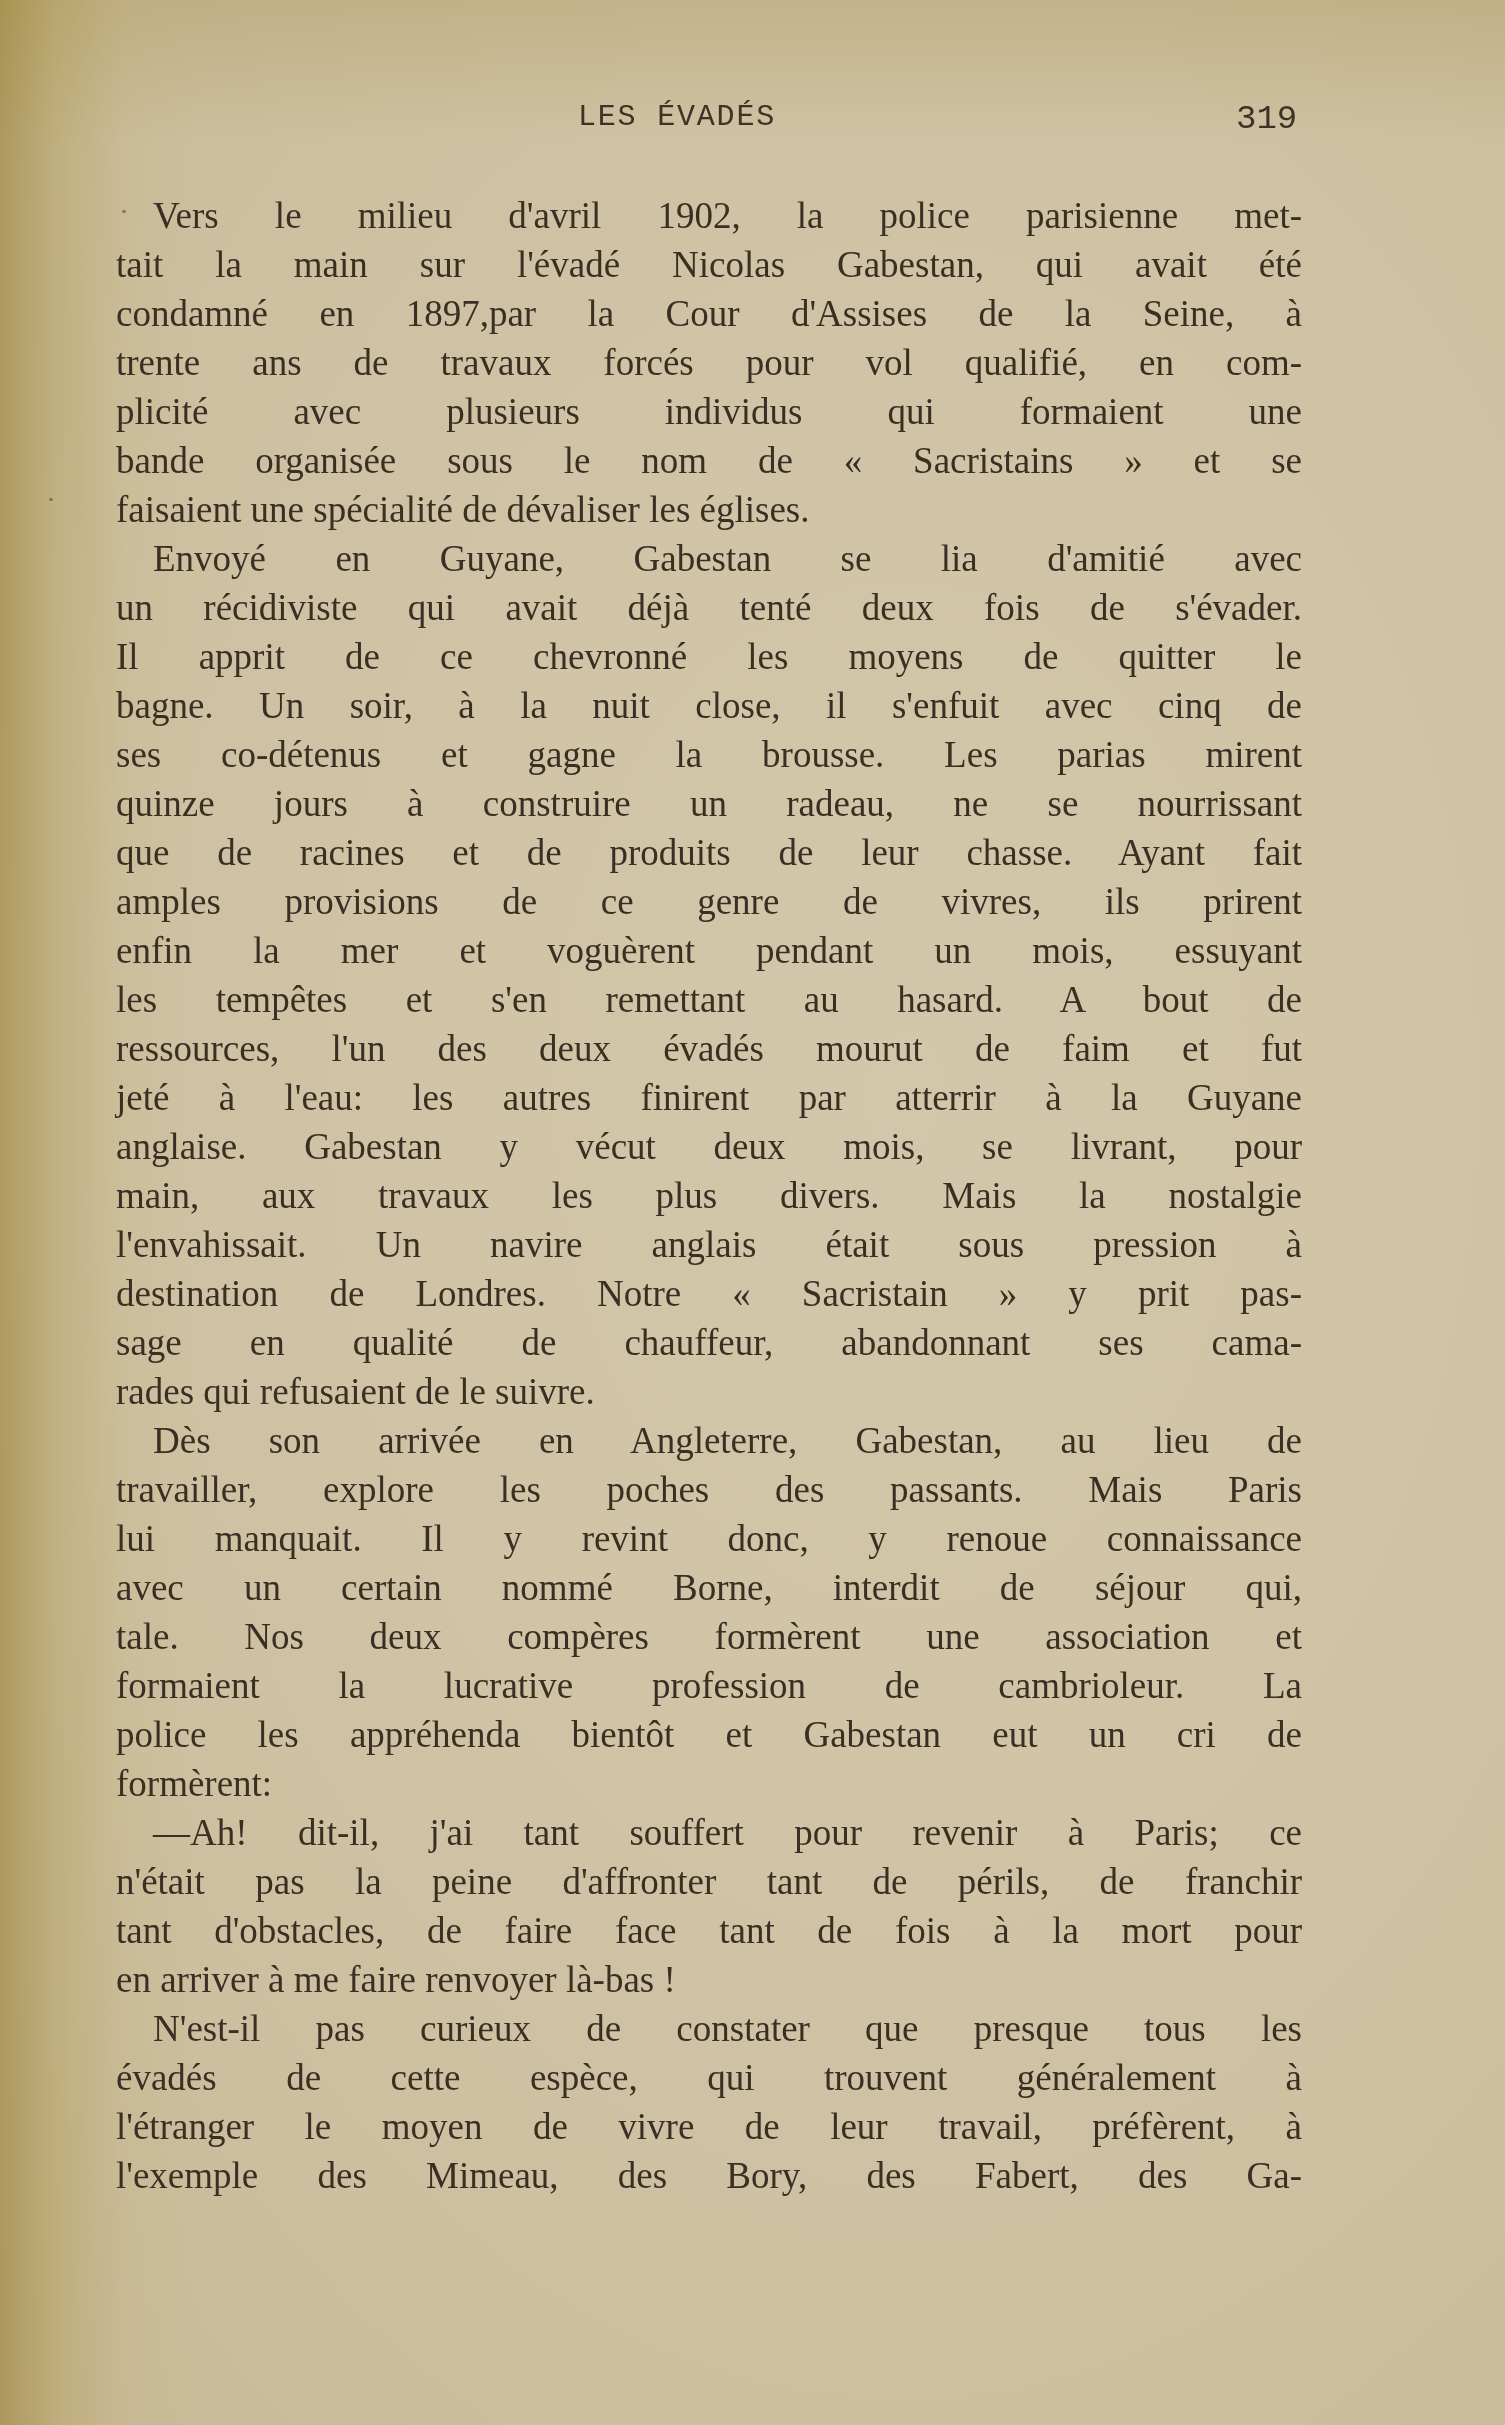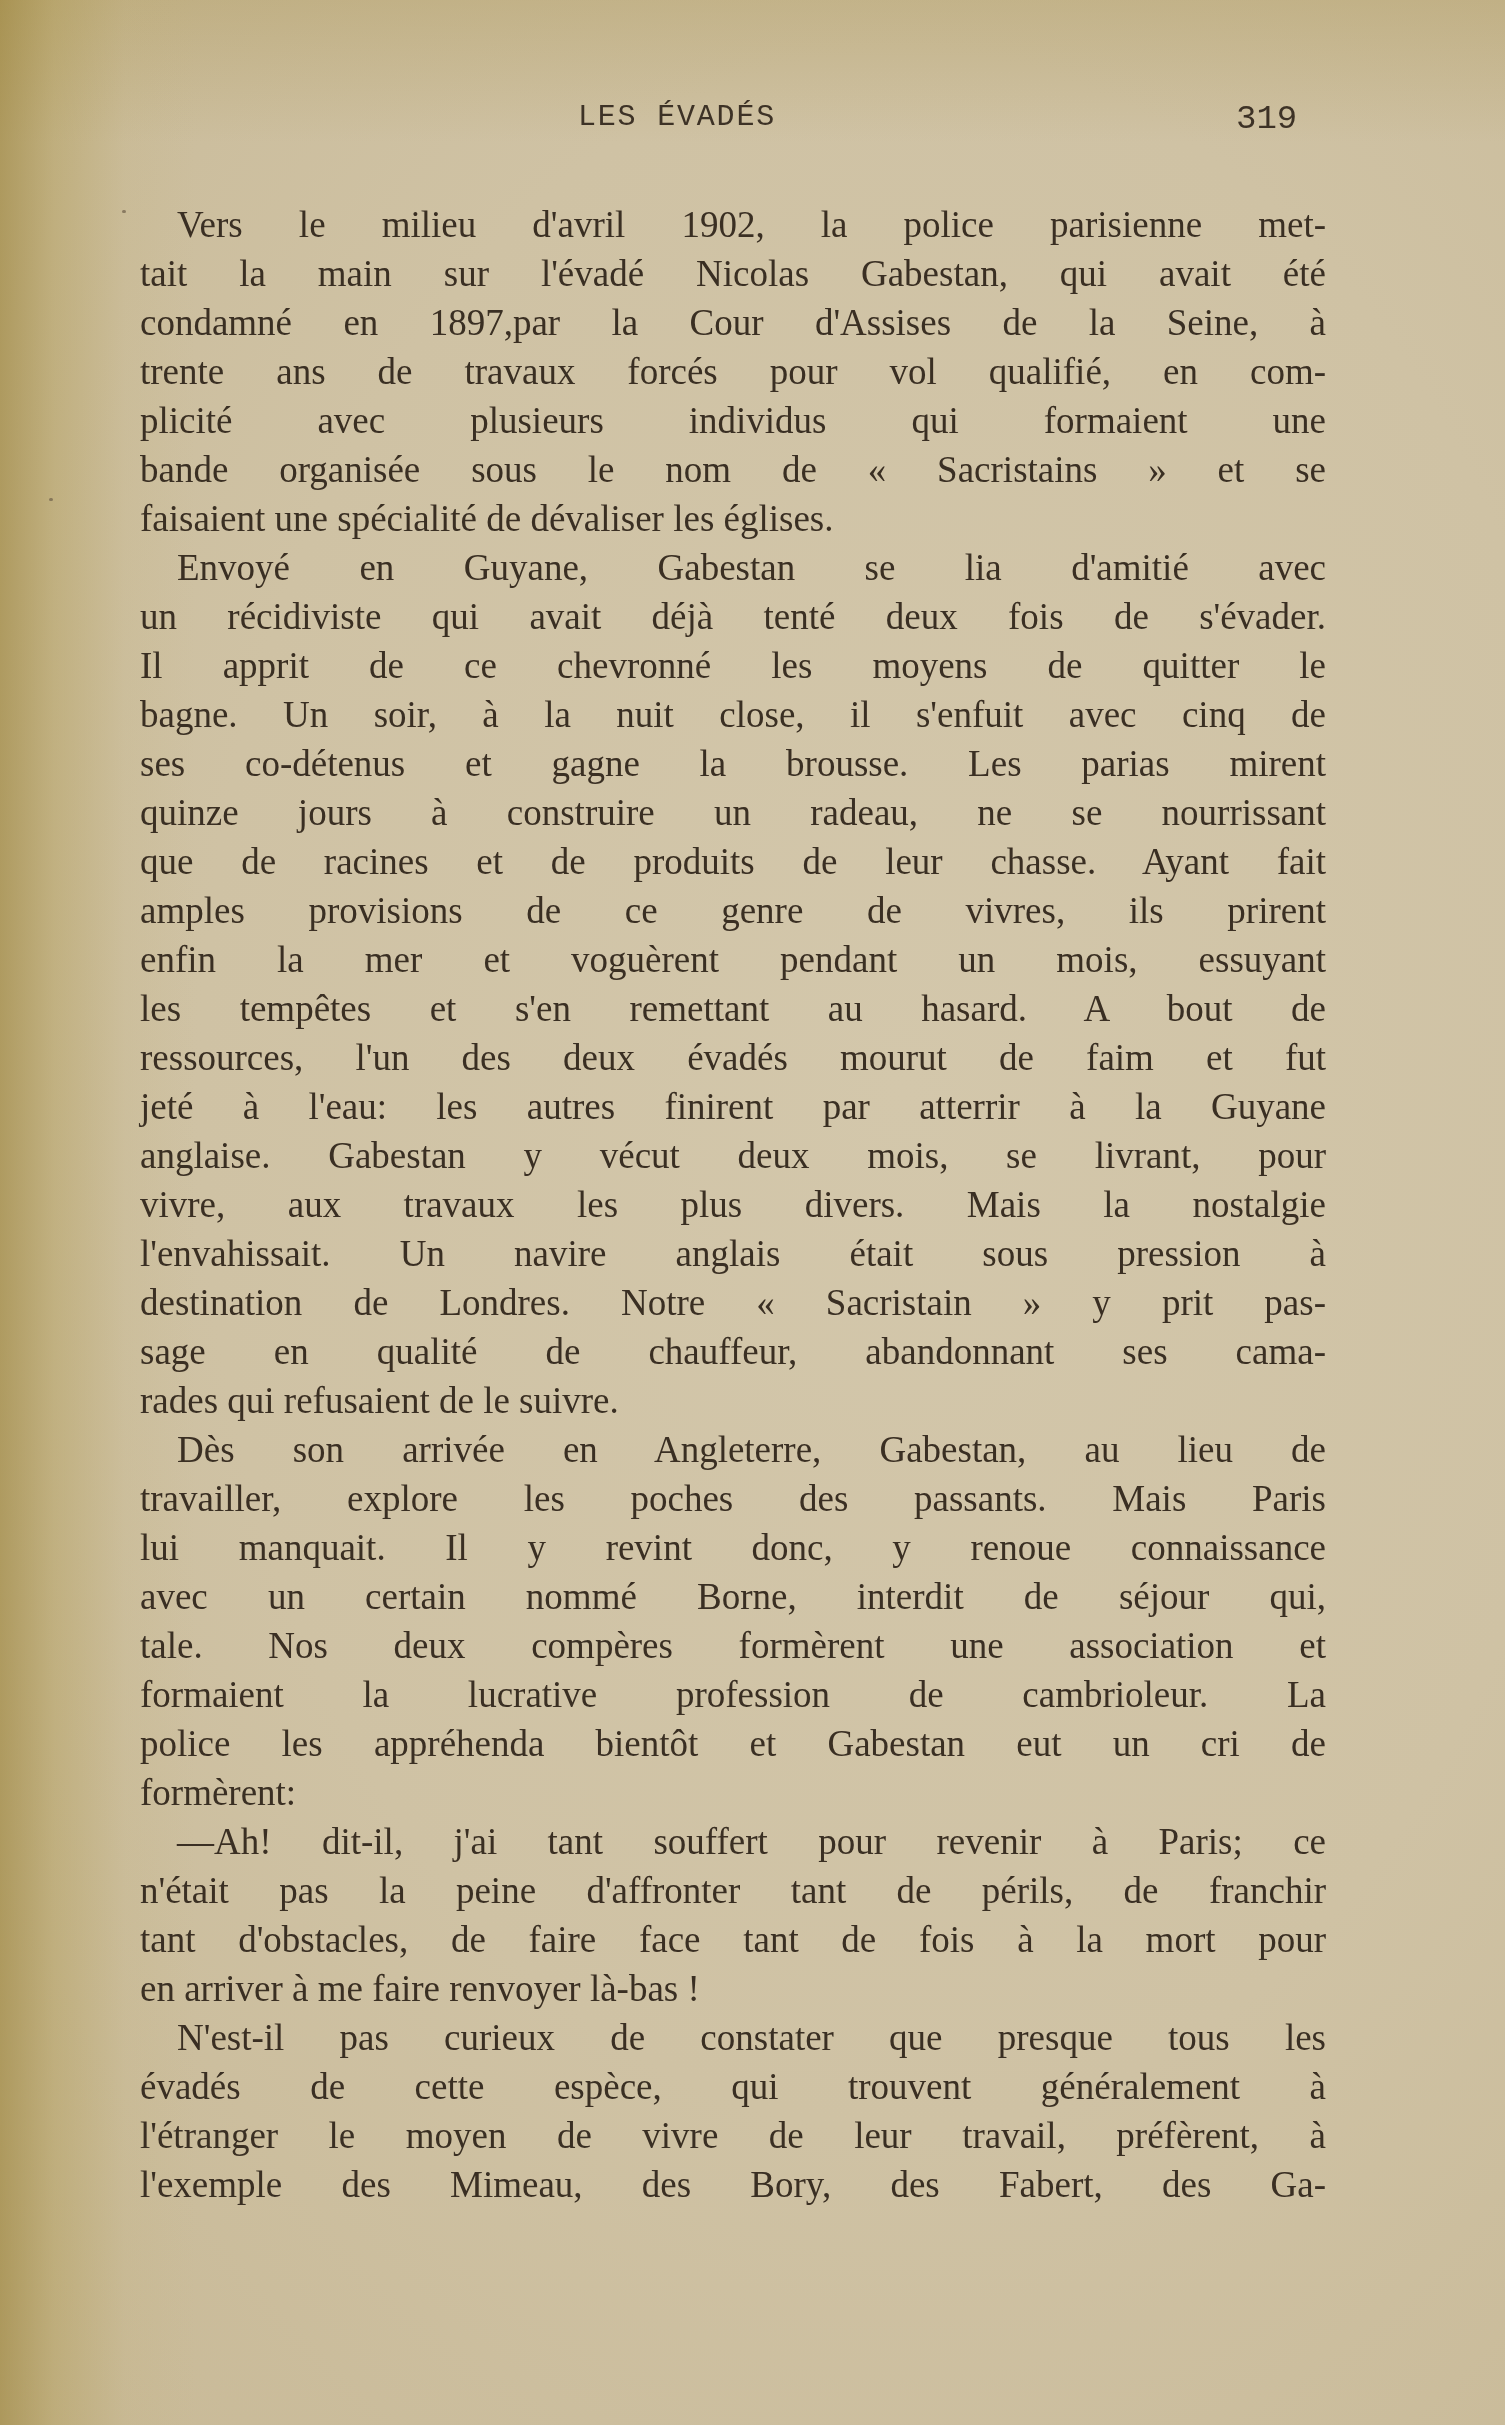--- a/index.html
+++ b/index.html
@@ -22,27 +22,26 @@
   }
   .running-title {
     position: absolute; left: 578px; top: 0;
     font-size: 30px; letter-spacing: 1.8px;
   }
   .page-number {
     position: absolute; left: 1236px; top: 0;
     font-size: 34px;
   }
   .body-text {
-    position: absolute; left: 116px; top: 200px; width: 1186px;
+    position: absolute; left: 116px; top: 191px; width: 1186px;
     font-family: "Liberation Serif", "DejaVu Serif", serif;
     font-size: 37px; line-height: 49px;
     color: #3a2f23;
     text-align: justify;
     text-align-last: justify;
-    margin-left: 24px;
   }
   .line {
     display: block; height: 49px; white-space: nowrap;
     text-align: justify; text-align-last: justify;
     transform-origin: left center;
   }
   .line.indent { padding-left: 37px; }
   .line.last { text-align-last: left; }
   .speck {
     position: absolute; width: 3.6px; height: 2.7px; background: #6e604a; border-radius: 1.8px; opacity: 0.7;
@@ -74,21 +73,21 @@
         <span class="line" style="white-space: nowrap; display: block; width: 1186px; text-align-last: justify; box-sizing: border-box;">bagne. Un soir, à la nuit close, il s'enfuit avec cinq de</span>
         <span class="line" style="white-space: nowrap; display: block; width: 1186px; text-align-last: justify; box-sizing: border-box;">ses co-détenus et gagne la brousse. Les parias mirent</span>
         <span class="line" style="white-space: nowrap; display: block; width: 1186px; text-align-last: justify; box-sizing: border-box;">quinze jours à construire un radeau, ne se nourrissant</span>
         <span class="line" style="white-space: nowrap; display: block; width: 1186px; text-align-last: justify; box-sizing: border-box;">que de racines et de produits de leur chasse. Ayant fait</span>
         <span class="line" style="white-space: nowrap; display: block; width: 1186px; text-align-last: justify; box-sizing: border-box;">amples provisions de ce genre de vivres, ils prirent</span>
         <span class="line" style="white-space: nowrap; display: block; width: 1186px; text-align-last: justify; box-sizing: border-box;">enfin la mer et voguèrent pendant un mois, essuyant</span>
         <span class="line" style="white-space: nowrap; display: block; width: 1186px; text-align-last: justify; box-sizing: border-box;">les tempêtes et s'en remettant au hasard. A bout de</span>
         <span class="line" style="white-space: nowrap; display: block; width: 1186px; text-align-last: justify; box-sizing: border-box;">ressources, l'un des deux évadés mourut de faim et fut</span>
         <span class="line" style="white-space: nowrap; display: block; width: 1186px; text-align-last: justify; box-sizing: border-box;">jeté à l'eau: les autres finirent par atterrir à la Guyane</span>
         <span class="line" style="white-space: nowrap; display: block; width: 1186px; text-align-last: justify; box-sizing: border-box;">anglaise. Gabestan y vécut deux mois, se livrant, pour</span>
-        <span class="line" style="white-space: nowrap; display: block; width: 1186px; text-align-last: justify; box-sizing: border-box;">vivre, aux travaux les plus divers. Mais la nostalgie</span>
+        <span class="line" style="white-space: nowrap; display: block; width: 1186px; text-align-last: justify; box-sizing: border-box;">main, aux travaux les plus divers. Mais la nostalgie</span>
         <span class="line" style="white-space: nowrap; display: block; width: 1186px; text-align-last: justify; box-sizing: border-box;">l'envahissait. Un navire anglais était sous pression à</span>
         <span class="line" style="white-space: nowrap; display: block; width: 1186px; text-align-last: justify; box-sizing: border-box;">destination de Londres. Notre « Sacristain » y prit pas-</span>
         <span class="line" style="white-space: nowrap; display: block; width: 1186px; text-align-last: justify; box-sizing: border-box;">sage en qualité de chauffeur, abandonnant ses cama-</span>
         <span class="line last" style="white-space: nowrap; display: block; width: 1186px; text-align-last: left; box-sizing: border-box;">rades qui refusaient de le suivre.</span>
       </div>
       <div>
         <span class="line indent" style="white-space: nowrap; display: block; width: 1186px; text-align-last: justify; box-sizing: border-box;">Dès son arrivée en Angleterre, Gabestan, au lieu de</span>
         <span class="line" style="white-space: nowrap; display: block; width: 1186px; text-align-last: justify; box-sizing: border-box;">travailler, explore les poches des passants. Mais Paris</span>
         <span class="line" style="white-space: nowrap; display: block; width: 1186px; text-align-last: justify; box-sizing: border-box;">lui manquait. Il y revint donc, y renoue connaissance</span>
         <span class="line" style="white-space: nowrap; display: block; width: 1186px; text-align-last: justify; box-sizing: border-box;">avec un certain nommé Borne, interdit de séjour qui,</span>

